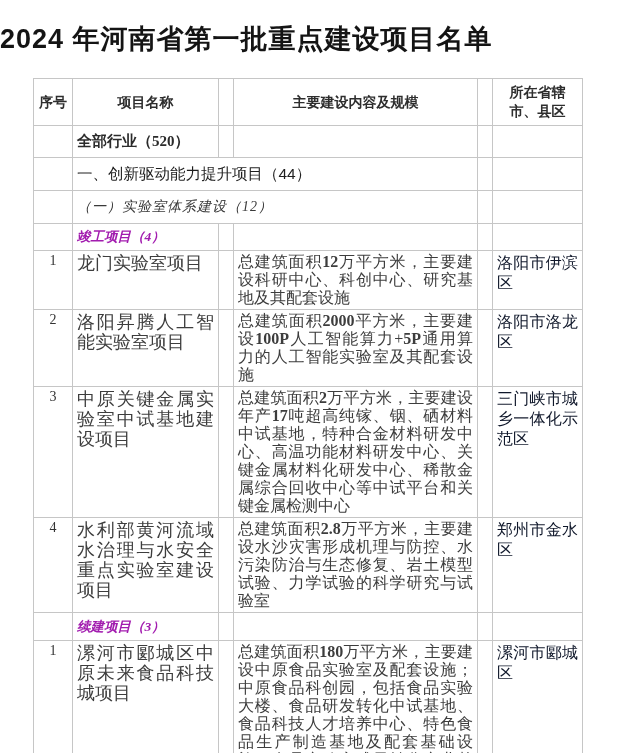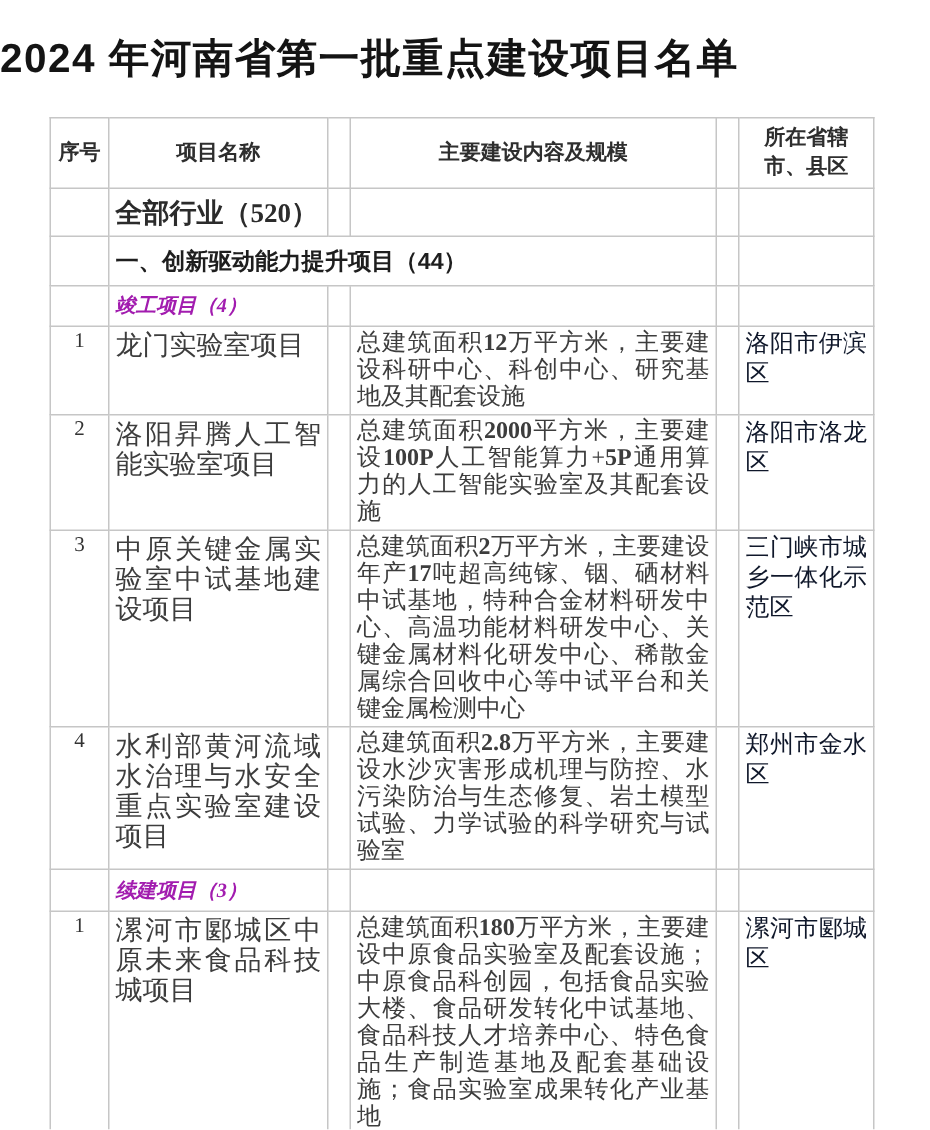--- a/index.html
+++ b/index.html
@@ -75,30 +75,30 @@
     vertical-align: top;
     font-size: 16px;
     line-height: 20px;
     padding: 3px 6px;
     text-align: justify;
     text-justify: inter-ideograph;
     color: #0f172a;
   }
   td.group-label {
     vertical-align: middle;
-    font-size: 18px;
+    font-size: 15px;
     font-weight: bold;
     color: #2b2b2b;
     padding-left: 7px;
   }
   td.section-label {
     vertical-align: middle;
     font-family: "Liberation Sans", "DejaVu Sans", sans-serif;
     font-size: 15.5px;
-    font-weight: bold;
+    font-weight: normal;
     color: #1e1e1e;
     padding-left: 6px;
   }
   td.subsection-label {
     vertical-align: middle;
     font-size: 14px;
     font-style: italic;
     color: #3a3a3a;
     padding-left: 12px;
     letter-spacing: 1px;
@@ -149,20 +149,26 @@
       <td class="empty"></td>
     </tr>
 
     <tr style="height:33px">
       <td class="empty"></td>
       <td class="section-label" colspan="3">一、创新驱动能力提升项目（44）</td>
       <td class="empty"></td>
       <td class="empty"></td>
     </tr>
 
+    <tr style="height:33px">
+      <td class="empty"></td>
+      <td class="subsection-label" colspan="3">（一）实验室体系建设（12）</td>
+      <td class="empty"></td>
+      <td class="empty"></td>
+    </tr>
 
     <tr style="height:27px">
       <td class="empty"></td>
       <td class="status-label autobold">竣工项目（<b>4</b>）</td>
       <td class="empty"></td>
       <td class="empty"></td>
       <td class="empty"></td>
       <td class="empty"></td>
     </tr>
 

